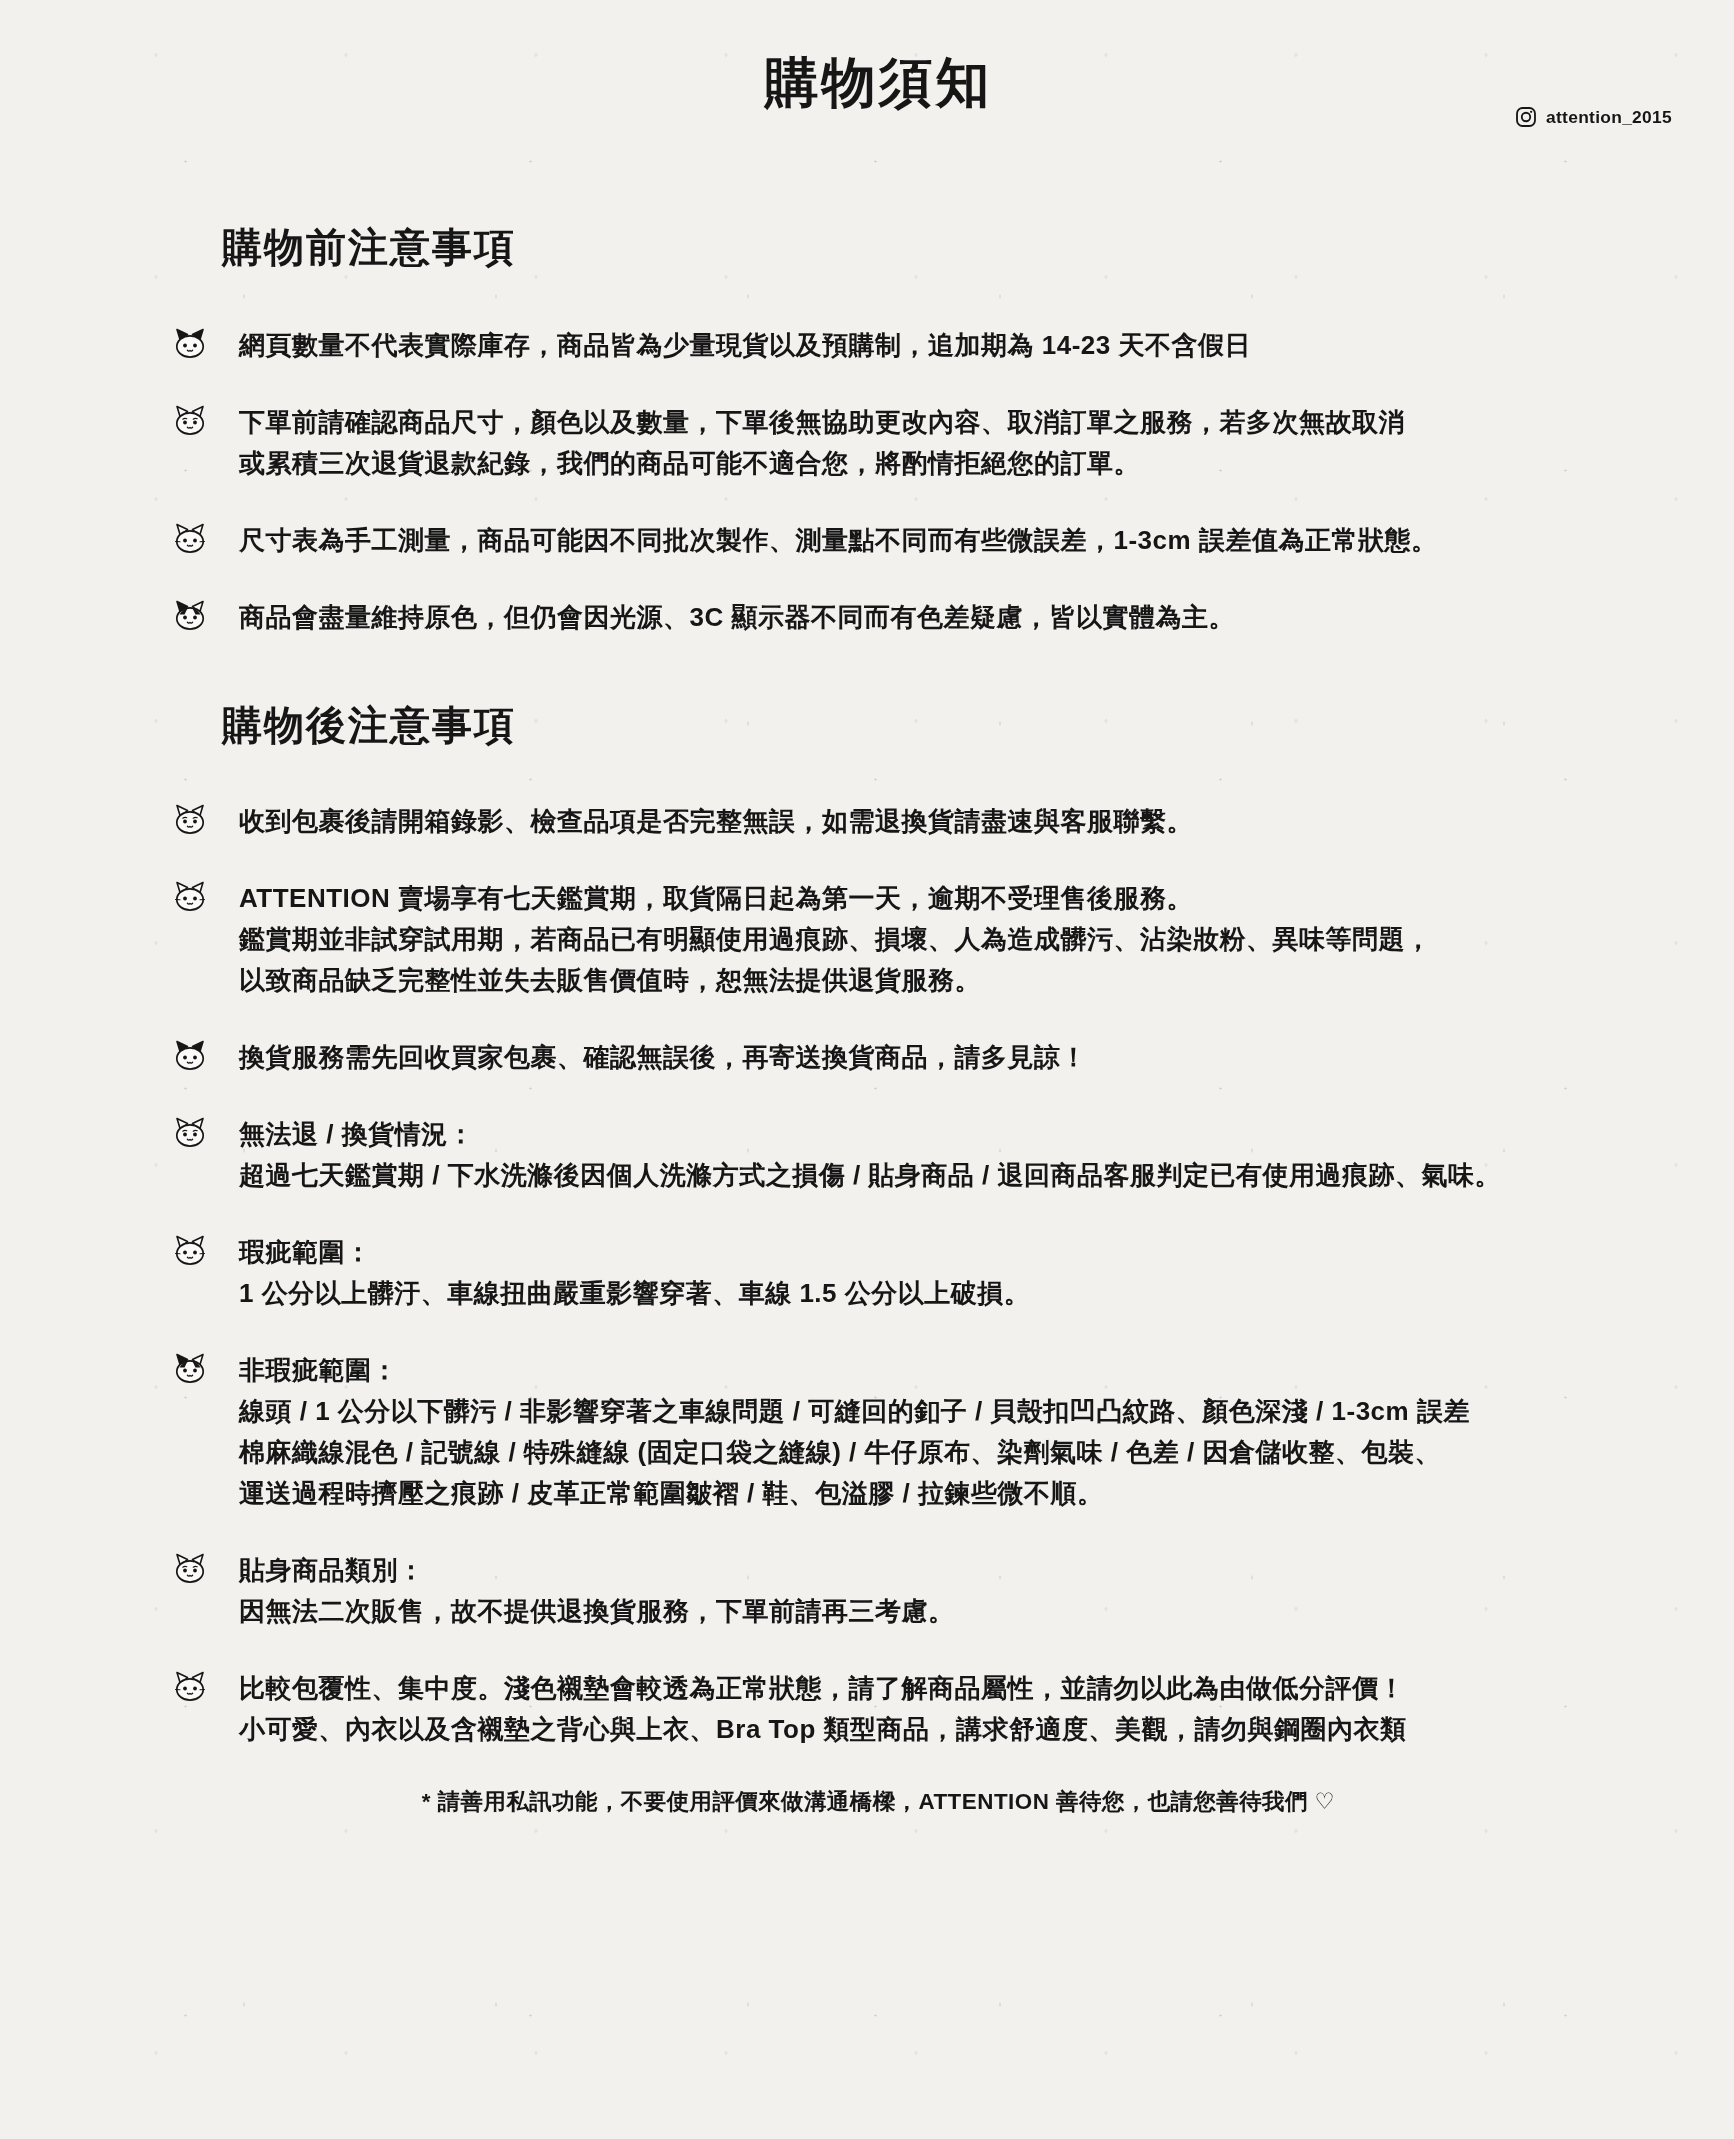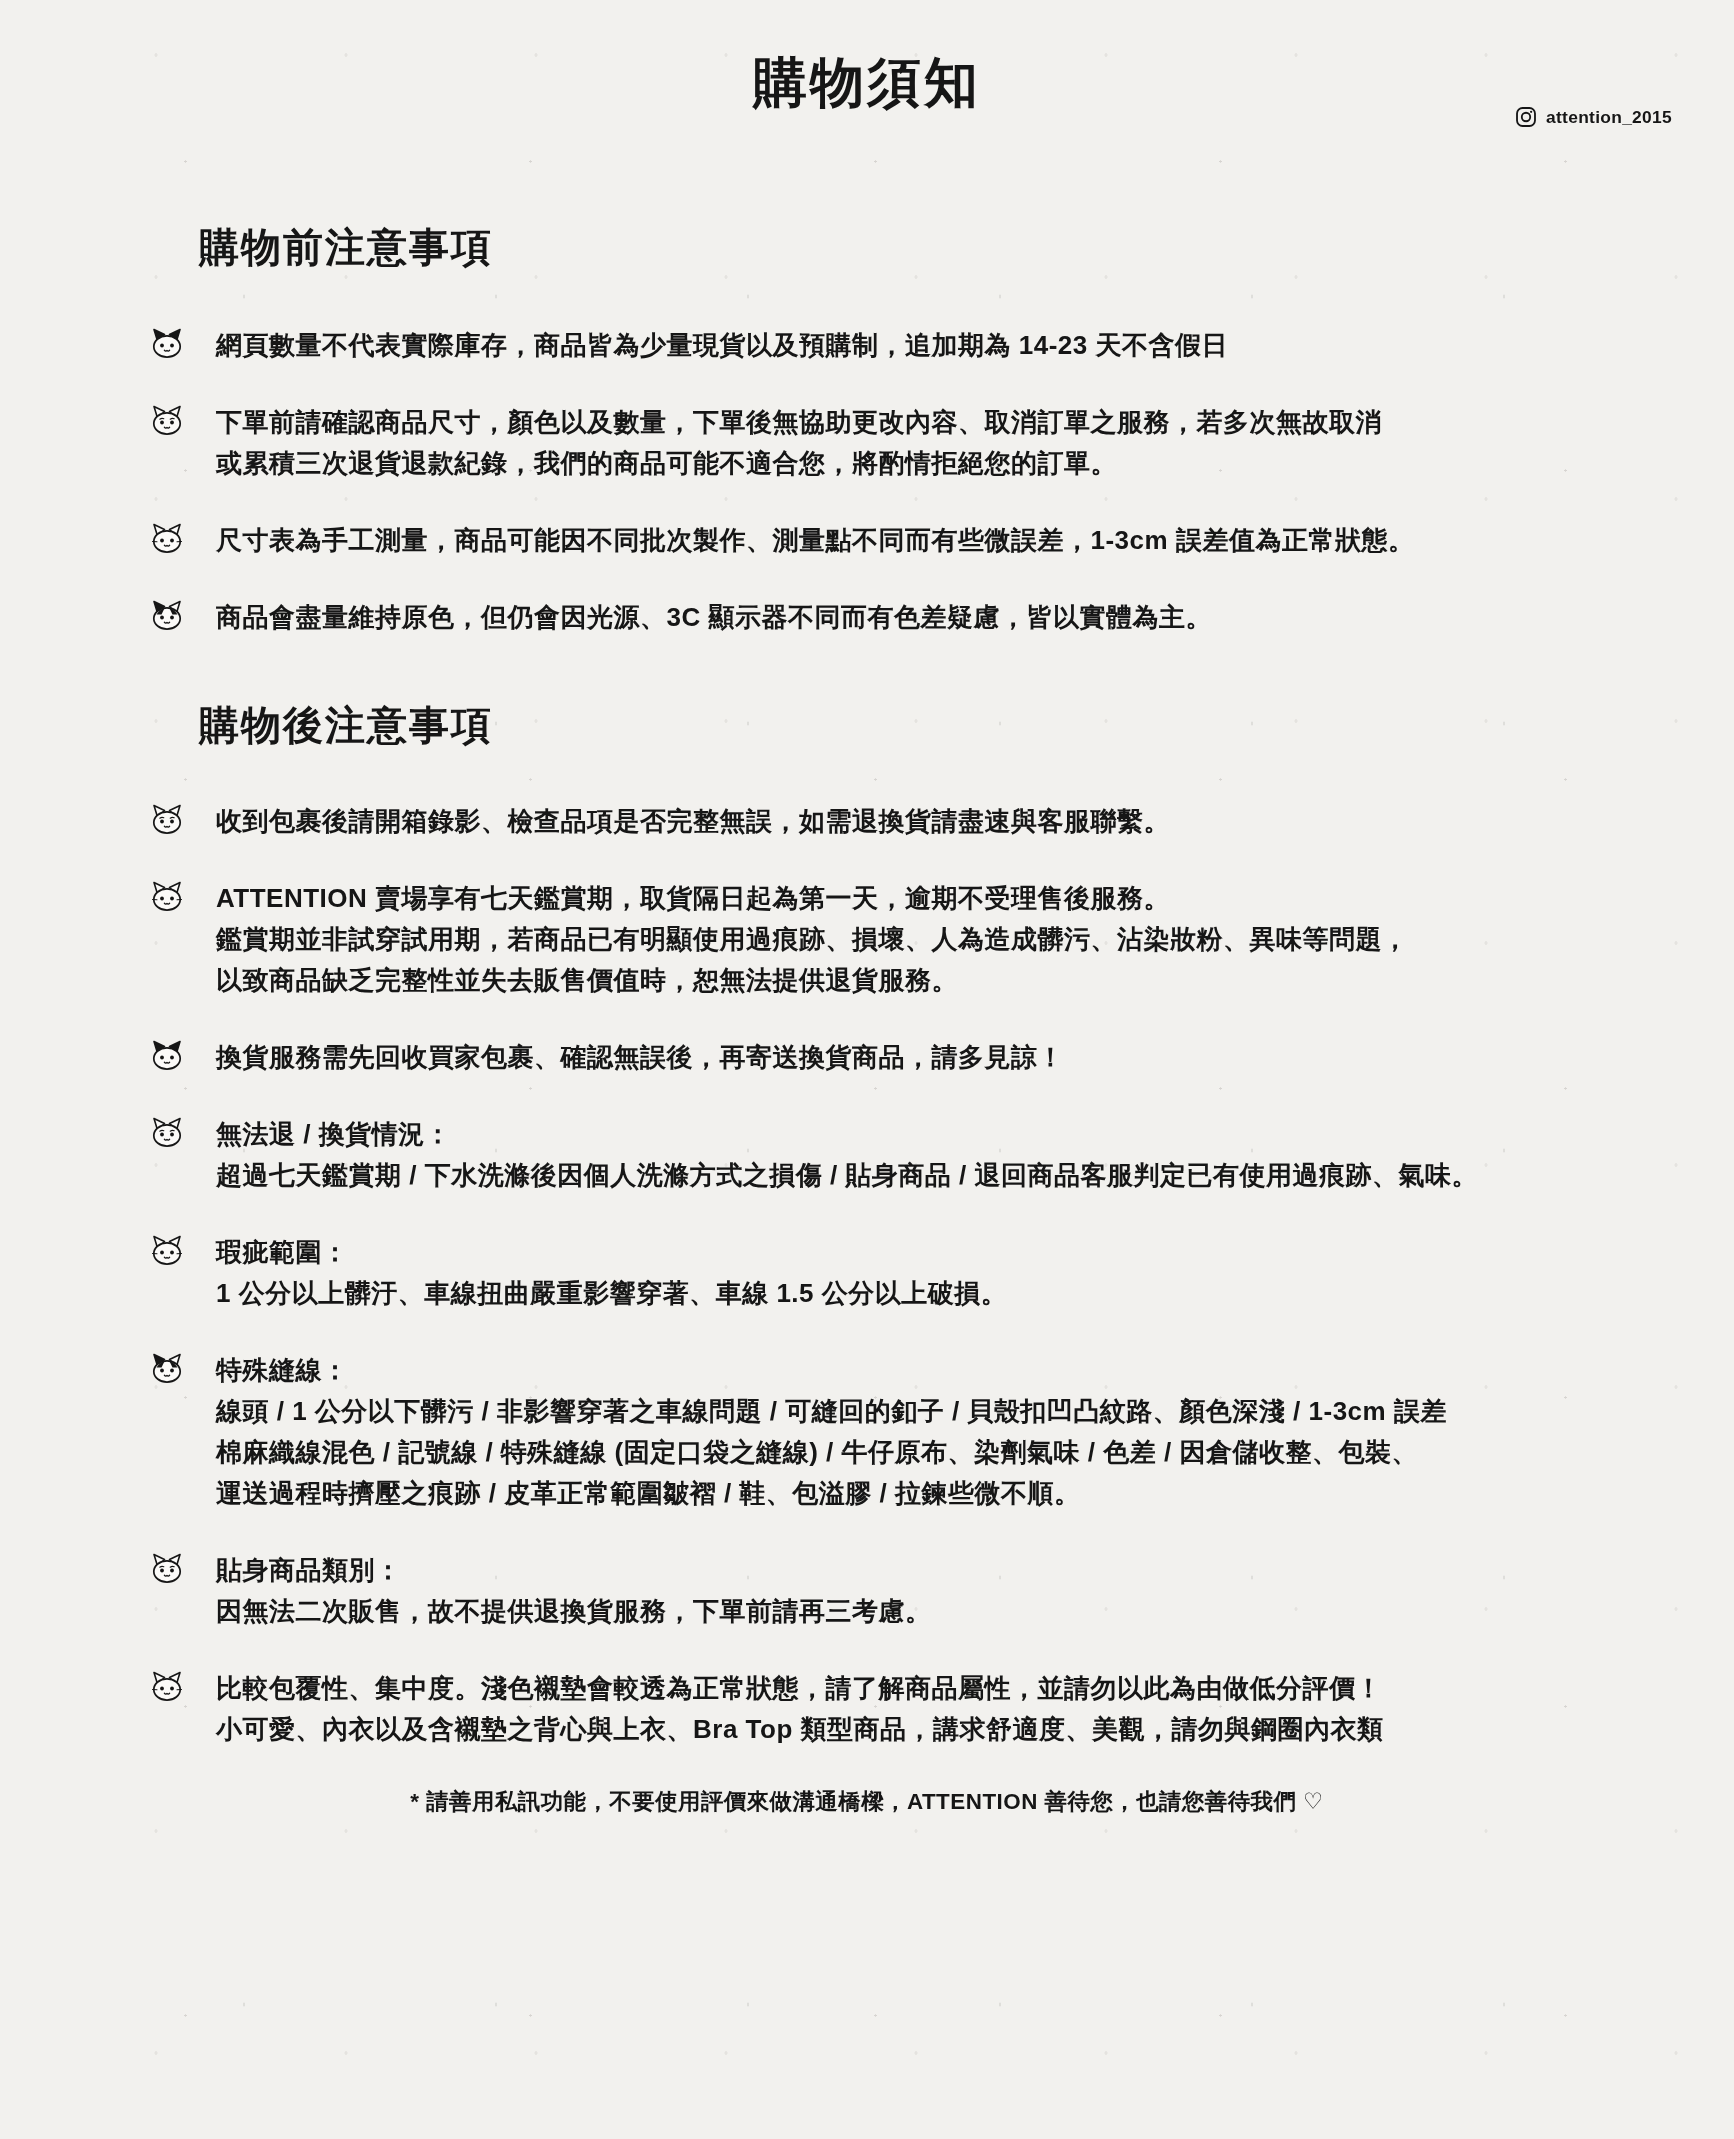--- a/index.html
+++ b/index.html
@@ -13,20 +13,21 @@
       radial-gradient(rgba(70,62,55,.11) 1px, transparent 1.4px),
       radial-gradient(rgba(70,62,55,.08) 1.3px, transparent 1.8px);
     background-size: 345px 309px, 252px 427px, 190px 222px;
     background-position: 13px 7px, 118px 83px, 61px 166px;
   }
   .page {
     position: relative;
     width: 1734px;
     height: 2139px;
     overflow: hidden;
+    padding-left: 23px;
   }
   .title {
     text-align: center;
     font-size: 54px;
     font-weight: 900;
     letter-spacing: 3px;
     padding-top: 46px;
     line-height: 1.35;
   }
   .ig-row {
@@ -252,21 +253,21 @@
               <path d="M29.5,15 L33,3.5 L22.5,8.5 Z" fill="#fbfaf8" stroke="#161616" stroke-linejoin="round" stroke-linecap="round" stroke-width="1.6"></path>
               <ellipse cx="20" cy="20.5" rx="13.2" ry="10.6" fill="#fbfaf8" stroke="#161616" stroke-linejoin="round" stroke-linecap="round" stroke-width="1.7"></ellipse>
               <path d="M9.5,16.5 Q13,11 17.5,10.2 L14.5,16.5 Z" fill="#161616"></path>
               <path d="M30.5,16.5 Q27,11 22.5,10.2 L25.5,16.5 Z" fill="#161616"></path>
               <circle cx="15" cy="19.5" r="1.9" fill="#161616"></circle>
               <circle cx="25" cy="19.5" r="1.9" fill="#161616"></circle>
               <path d="M17.4,24.2 Q18.8,25.8 20,24.5 Q21.2,25.8 22.6,24.2" fill="none" stroke="#161616" stroke-linejoin="round" stroke-linecap="round" stroke-width="1.3"></path>
             </svg>
           </span>
           <div class="notice-text">
-            <div>特殊縫線：</div>
+            <div>非瑕疵範圍：</div>
             <div>線頭 / 1 公分以下髒污 / 非影響穿著之車線問題 / 可縫回的釦子 / 貝殼扣凹凸紋路、顏色深淺 / 1-3cm 誤差</div>
             <div>棉麻織線混色 / 記號線 / 特殊縫線 (固定口袋之縫線) / 牛仔原布、染劑氣味 / 色差 / 因倉儲收整、包裝、</div>
             <div>運送過程時擠壓之痕跡 / 皮革正常範圍皺褶 / 鞋、包溢膠 / 拉鍊些微不順。</div>
           </div>
         </div>
         <div class="notice-item">
           <span class="cat-icon">
             <svg width="40" height="36" viewBox="0 0 40 36">
               <path d="M10.5,15 L7,3.5 L17.5,8.5 Z" fill="#fbfaf8" stroke="#161616" stroke-linejoin="round" stroke-linecap="round" stroke-width="1.6"></path>
               <path d="M29.5,15 L33,3.5 L22.5,8.5 Z" fill="#fbfaf8" stroke="#161616" stroke-linejoin="round" stroke-linecap="round" stroke-width="1.6"></path>

